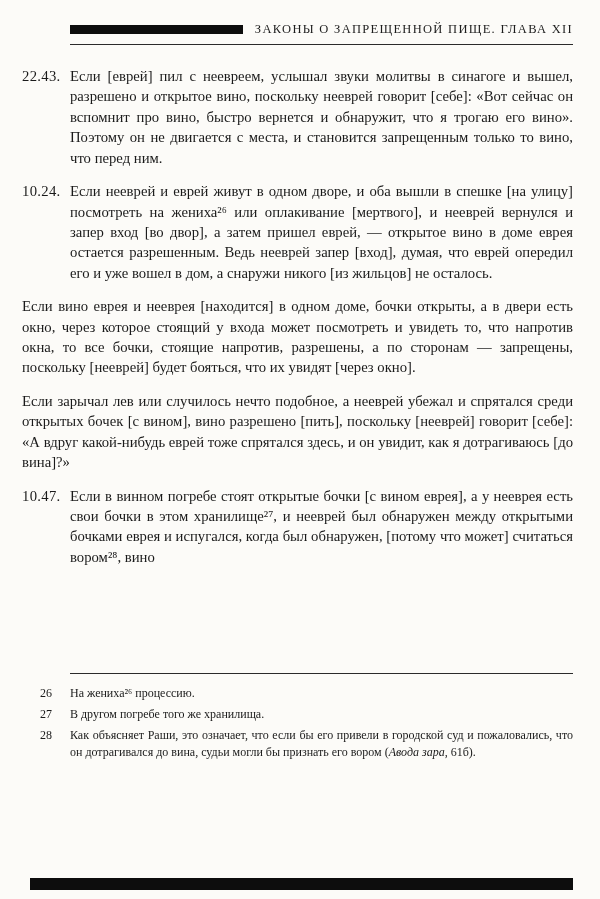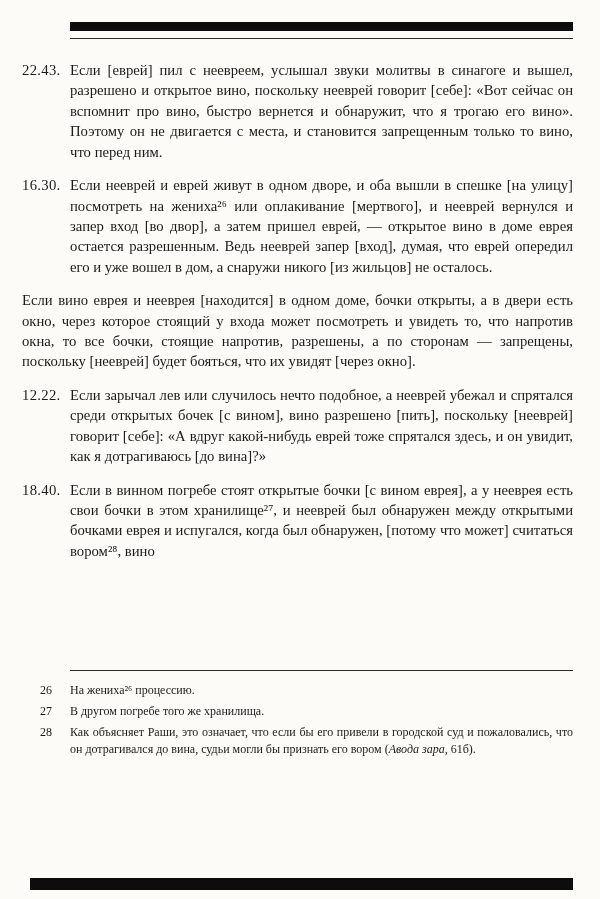--- a/index.html
+++ b/index.html
@@ -60,42 +60,42 @@
   .footer-bar { height: 12px; background: #0d0d0d; margin-top: 7px; margin-left: 8px; }
 </style>
 </head>
 <body>
 
 <div class="page">
 
   <header class="running-head">
     <div class="head-row">
       <span class="head-bar"></span>
+      <span class="head-title">ЗАКОНЫ О ЗАПРЕЩЕННОЙ ПИЩЕ. ГЛАВА XII</span>
     </div>
     <div class="head-rule"></div>
   </header>
 
   <main class="body-text">
     <div class="para">
       <span class="para-num">22.43.</span>
       <p class="para-text">Если [еврей] пил с неевреем, услышал звуки молитвы в синагоге и вышел, разрешено и открытое вино, поскольку нееврей говорит [себе]: «Вот сейчас он вспомнит про вино, быстро вернется и обнаружит, что я трогаю его вино». Поэтому он не двигается с места, и становится запрещенным только то вино, что перед ним.</p>
     </div>
     <div class="para">
-      <span class="para-num">16.30.</span>
+      <span class="para-num">10.24.</span>
       <p class="para-text">Если нееврей и еврей живут в одном дворе, и оба вышли в спешке [на улицу] посмотреть на жениха²⁶ или оплакивание [мертвого], и нееврей вернулся и запер вход [во двор], а затем пришел еврей, — открытое вино в доме еврея остается разрешенным. Ведь нееврей запер [вход], думая, что еврей опередил его и уже вошел в дом, а снаружи никого [из жильцов] не осталось.</p>
     </div>
     <div class="para">
       <p class="para-text">Если вино еврея и нееврея [находится] в одном доме, бочки открыты, а в двери есть окно, через которое стоящий у входа может посмотреть и увидеть то, что напротив окна, то все бочки, стоящие напротив, разрешены, а по сторонам — запрещены, поскольку [нееврей] будет бояться, что их увидят [через окно].</p>
     </div>
     <div class="para">
-      <span class="para-num">12.22.</span>
       <p class="para-text">Если зарычал лев или случилось нечто подобное, а нееврей убежал и спрятался среди открытых бочек [с вином], вино разрешено [пить], поскольку [нееврей] говорит [себе]: «А вдруг какой-нибудь еврей тоже спрятался здесь, и он увидит, как я дотрагиваюсь [до вина]?»</p>
     </div>
     <div class="para">
-      <span class="para-num">18.40.</span>
+      <span class="para-num">10.47.</span>
       <p class="para-text">Если в винном погребе стоят открытые бочки [с вином еврея], а у нееврея есть свои бочки в этом хранилище²⁷, и нееврей был обнаружен между открытыми бочками еврея и испугался, когда был обнаружен, [потому что может] считаться вором²⁸, вино</p>
     </div>
   </main>
 
   <section class="footnotes">
     <div class="fn-rule"></div>
     <div class="fn">
       <span class="fn-num">26</span>
       <p class="fn-text"><span>На жениха²⁶ процессию.</span><em></em><span></span></p>
     </div>

